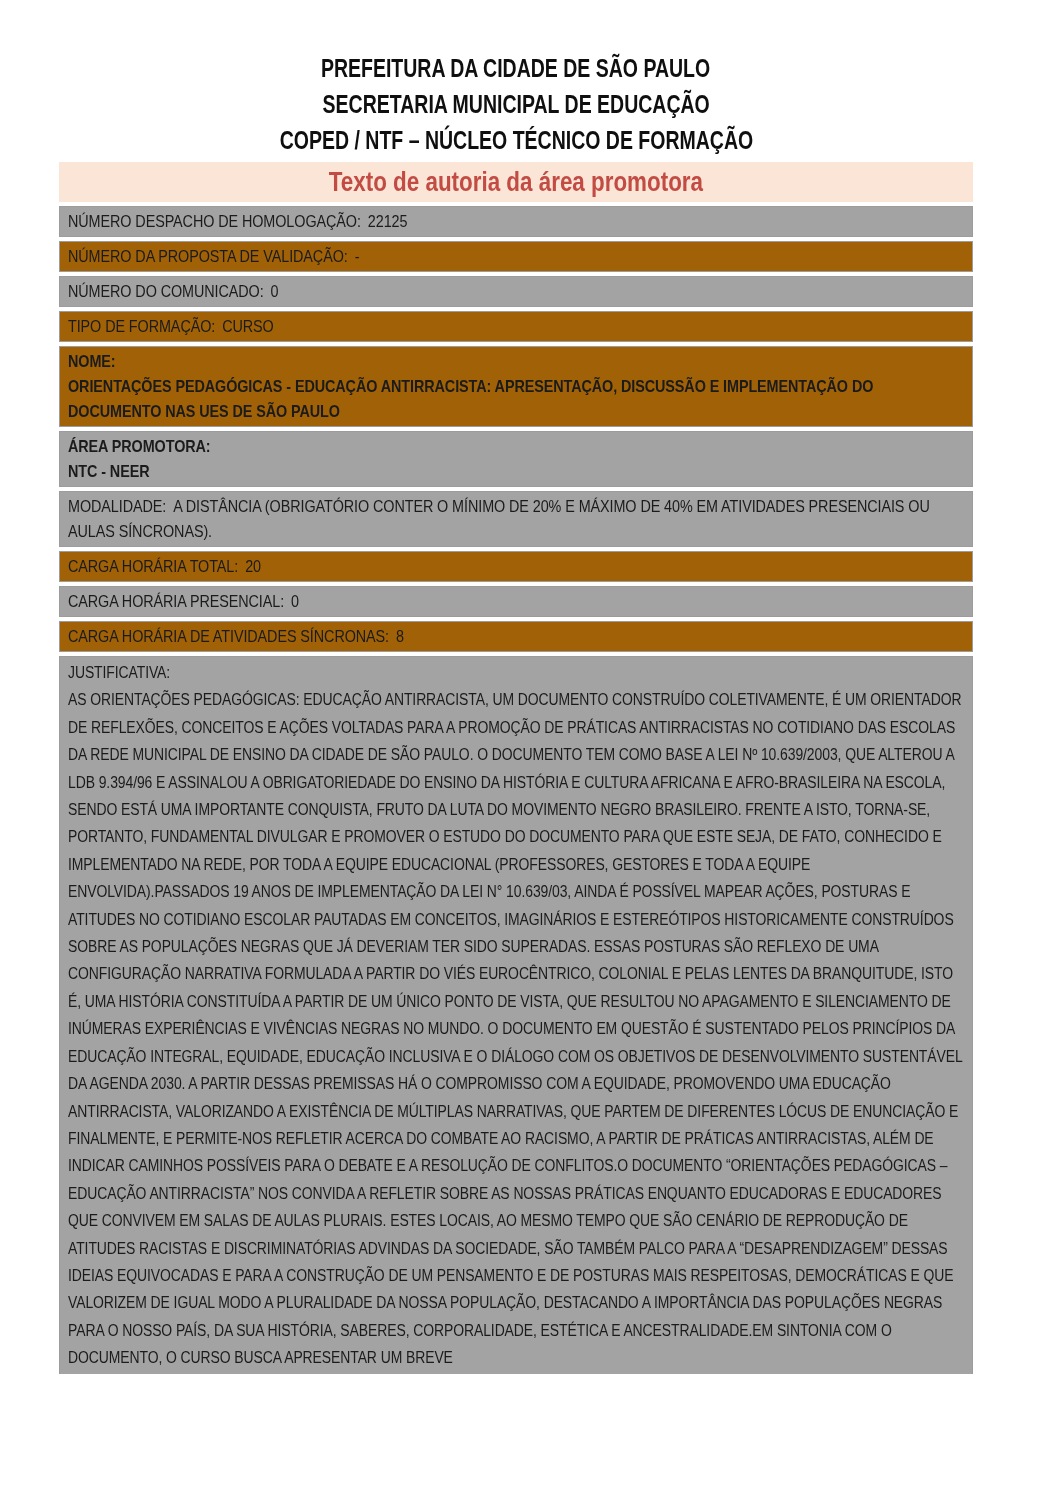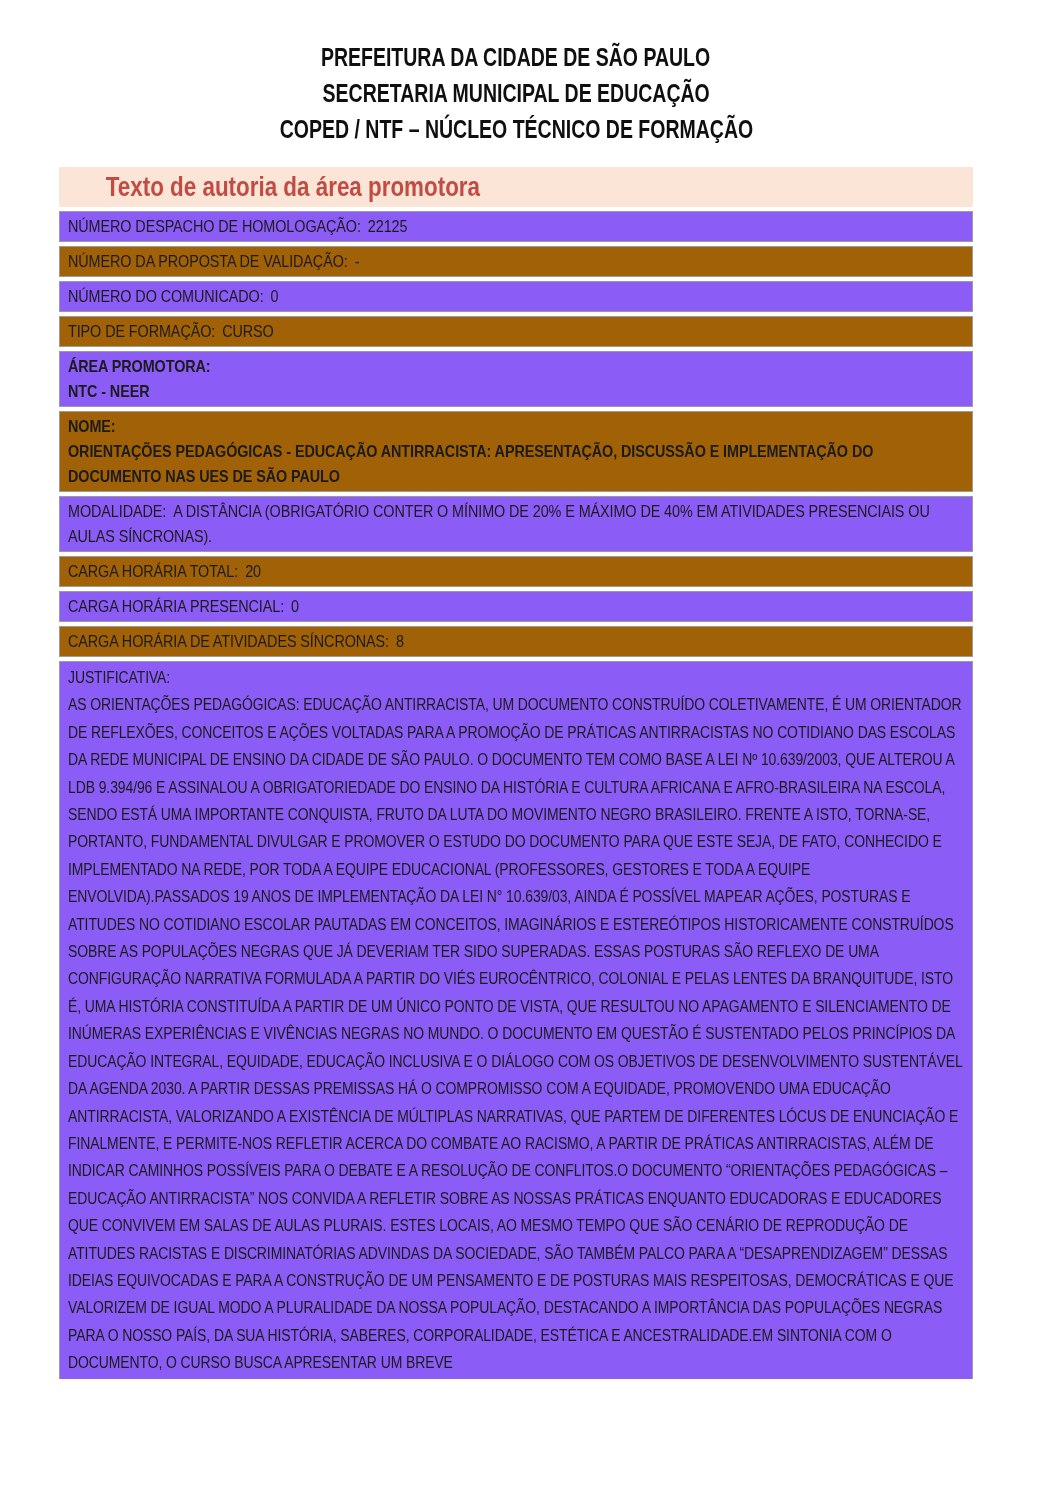--- a/index.html
+++ b/index.html
@@ -2,39 +2,39 @@
 <html><head>
 <meta charset="utf-8">
 <style>
   * { box-sizing: border-box; margin: 0; padding: 0; }
   html, body { background: #ffffff; }
   body {
     width: 1058px; height: 1497px; overflow: hidden;
     font-family: "Liberation Sans", sans-serif;
     color: #1b1b1b;
   }
-  .doc { margin-left: 59px; width: 914px; padding-top: 41px; }
+  .doc { margin-left: 59px; width: 914px; padding-top: 52px; }
 
   
   .header { text-align: center; font-weight: bold; color: #0f0f0f; }
   .header-line { display: block; line-height: 32px; white-space: nowrap; }
   .header-line > span { display: inline-block; transform: scaleX(0.78); transform-origin: 50% 50%; font-size: 25px; }
   .header-line.big { line-height: 36px; }
   .header-line.big > span { font-size: 28px; }
 
   
-  .banner { background: #fbe5d6; height: 40px; margin-top: 18px; text-align: left; overflow: hidden; }
+  .banner { background: #fbe5d6; height: 40px; margin-top: 2px; text-align: center; overflow: hidden; }
   .banner > span {
     display: inline-block; transform: scaleX(0.8); transform-origin: 50% 50%;
     font-size: 28px; line-height: 40px; font-weight: bold; color: #c24b43; white-space: nowrap;
   }
 
   
   .row {
-    border: 1px solid #9c9c9c; background: #8b5cf6;
+    border: 1px solid #9c9c9c; background: #a3a3a3;
     padding: 2px 8px; margin-top: 4px; overflow: hidden;
   }
   .row.peach { background: #a16207; }
   .row.bold { font-weight: bold; }
   .inner {
     width: 1027px; transform: scaleX(0.872); transform-origin: 0 0;
     font-size: 16.5px; line-height: 25px; letter-spacing: -0.1px;
   }
   .value-inline { margin-left: 8px; }
   .value-block { display: block; }
@@ -66,26 +66,26 @@
   </div>
 
   <div class="row">
     <div class="inner"><span>NÚMERO DO COMUNICADO:</span><span class="value-inline">0</span></div>
   </div>
 
   <div class="row peach">
     <div class="inner"><span>TIPO DE FORMAÇÃO:</span><span class="value-inline">CURSO</span></div>
   </div>
 
+  <div class="row peach bold">
+    <div class="inner"><span>NOME:</span><span class="value-block">ORIENTAÇÕES PEDAGÓGICAS - EDUCAÇÃO ANTIRRACISTA: APRESENTAÇÃO, DISCUSSÃO E IMPLEMENTAÇÃO DO DOCUMENTO NAS UES DE SÃO PAULO</span></div>
+  </div>
+
   <div class="row bold">
     <div class="inner"><span>ÁREA PROMOTORA:</span><span class="value-block">NTC - NEER</span></div>
-  </div>
-
-  <div class="row peach bold">
-    <div class="inner"><span>NOME:</span><span class="value-block">ORIENTAÇÕES PEDAGÓGICAS - EDUCAÇÃO ANTIRRACISTA: APRESENTAÇÃO, DISCUSSÃO E IMPLEMENTAÇÃO DO DOCUMENTO NAS UES DE SÃO PAULO</span></div>
   </div>
 
   <div class="row">
     <div class="inner"><span>MODALIDADE:</span><span class="value-inline">A DISTÂNCIA (OBRIGATÓRIO CONTER O MÍNIMO DE 20% E MÁXIMO DE 40% EM ATIVIDADES PRESENCIAIS OU AULAS SÍNCRONAS).</span></div>
   </div>
 
   <div class="row peach">
     <div class="inner"><span>CARGA HORÁRIA TOTAL:</span><span class="value-inline">20</span></div>
   </div>
 

